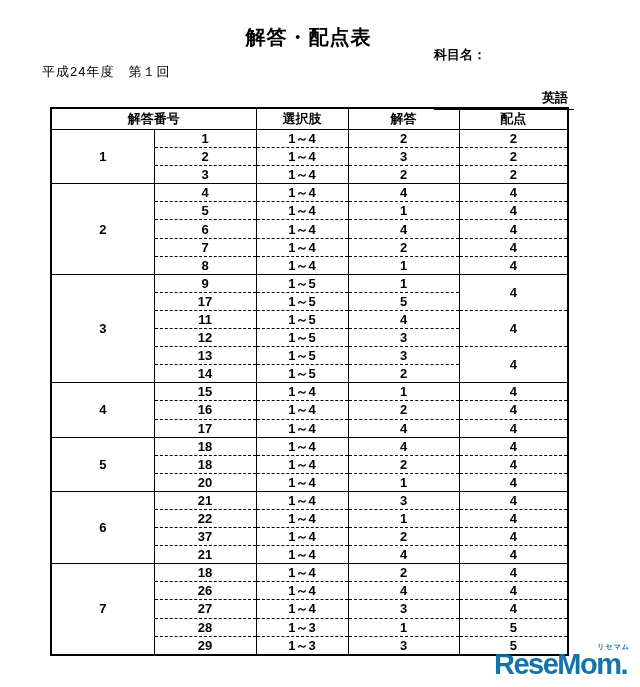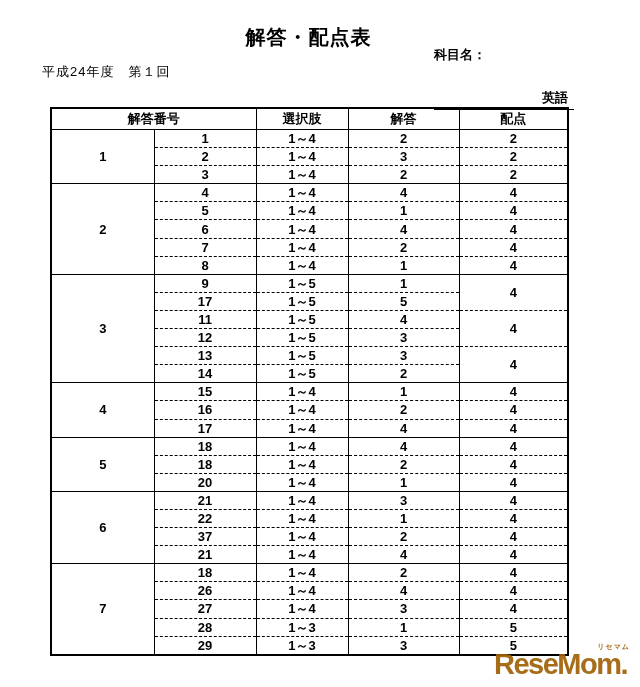--- a/index.html
+++ b/index.html
@@ -307,16 +307,16 @@
       </tr>
       <tr class="in-group">
         <td>29</td>
         <td>1～3</td>
         <td>3</td>
         <td>5</td>
       </tr>
     </tbody>
 </table>
 
-<div class="watermark" style="color: #a16207;">
+<div class="watermark" style="color: #0369a1;">
   <span class="ruby">リセマム</span>
   <span class="logo">ReseMom.</span>
 </div>
 
 </body></html>

